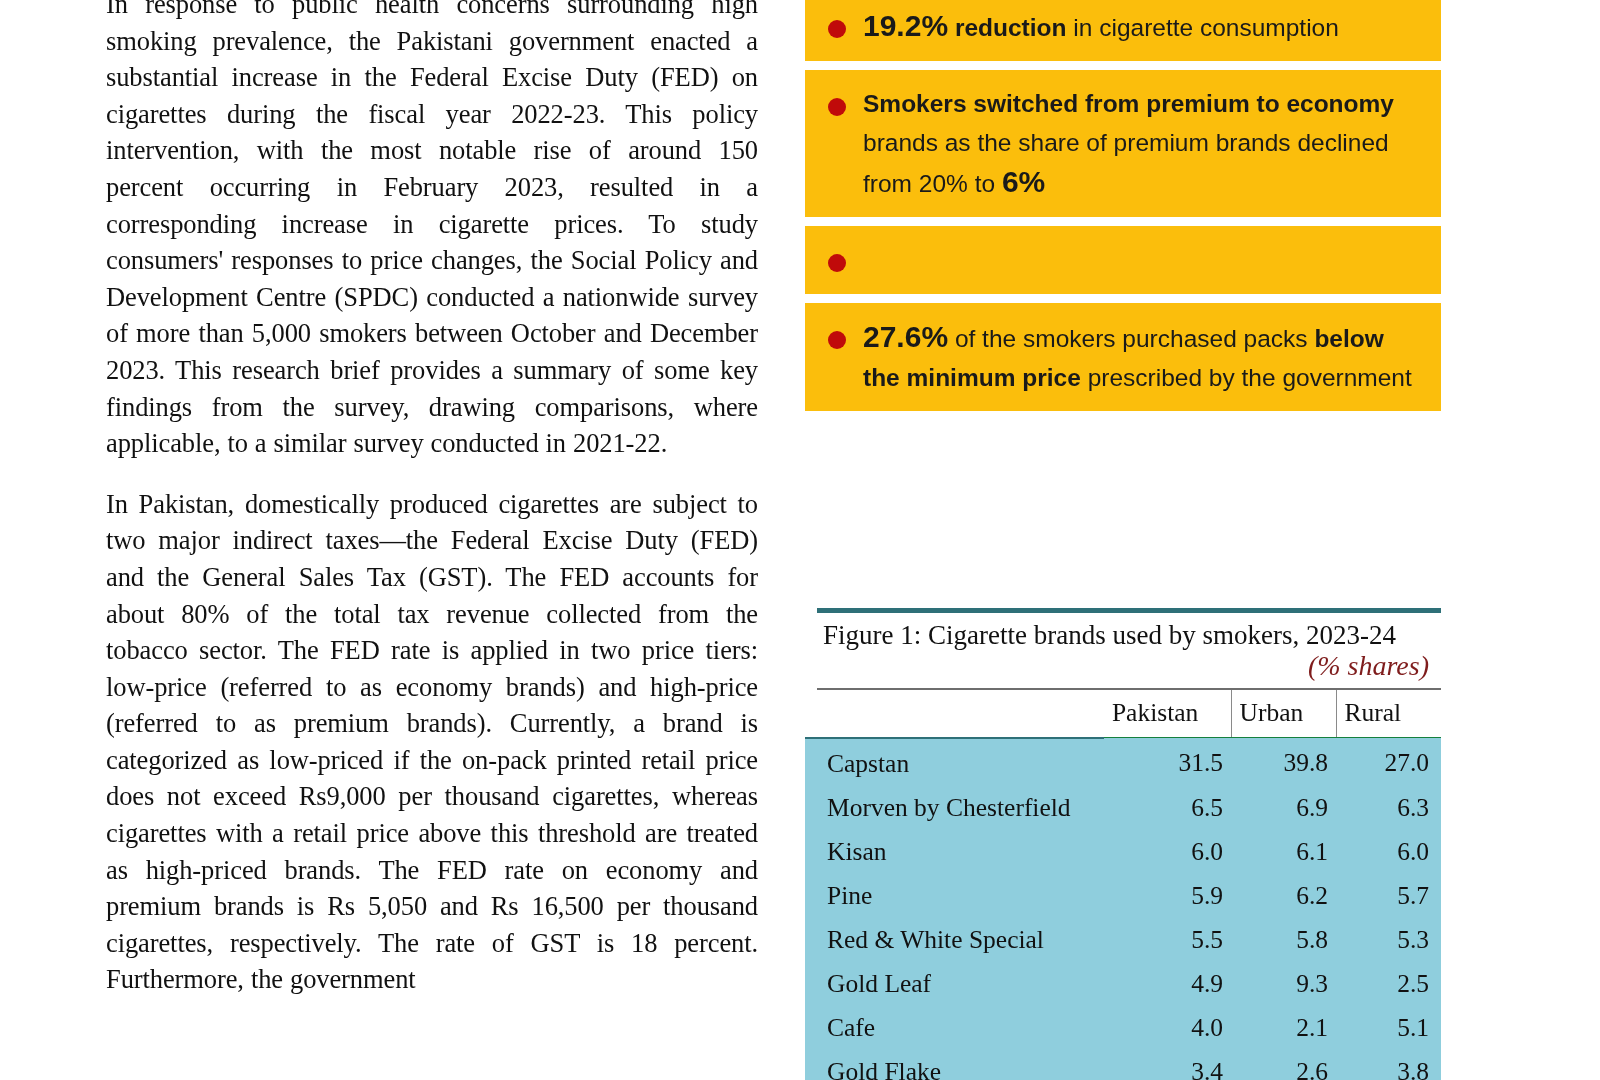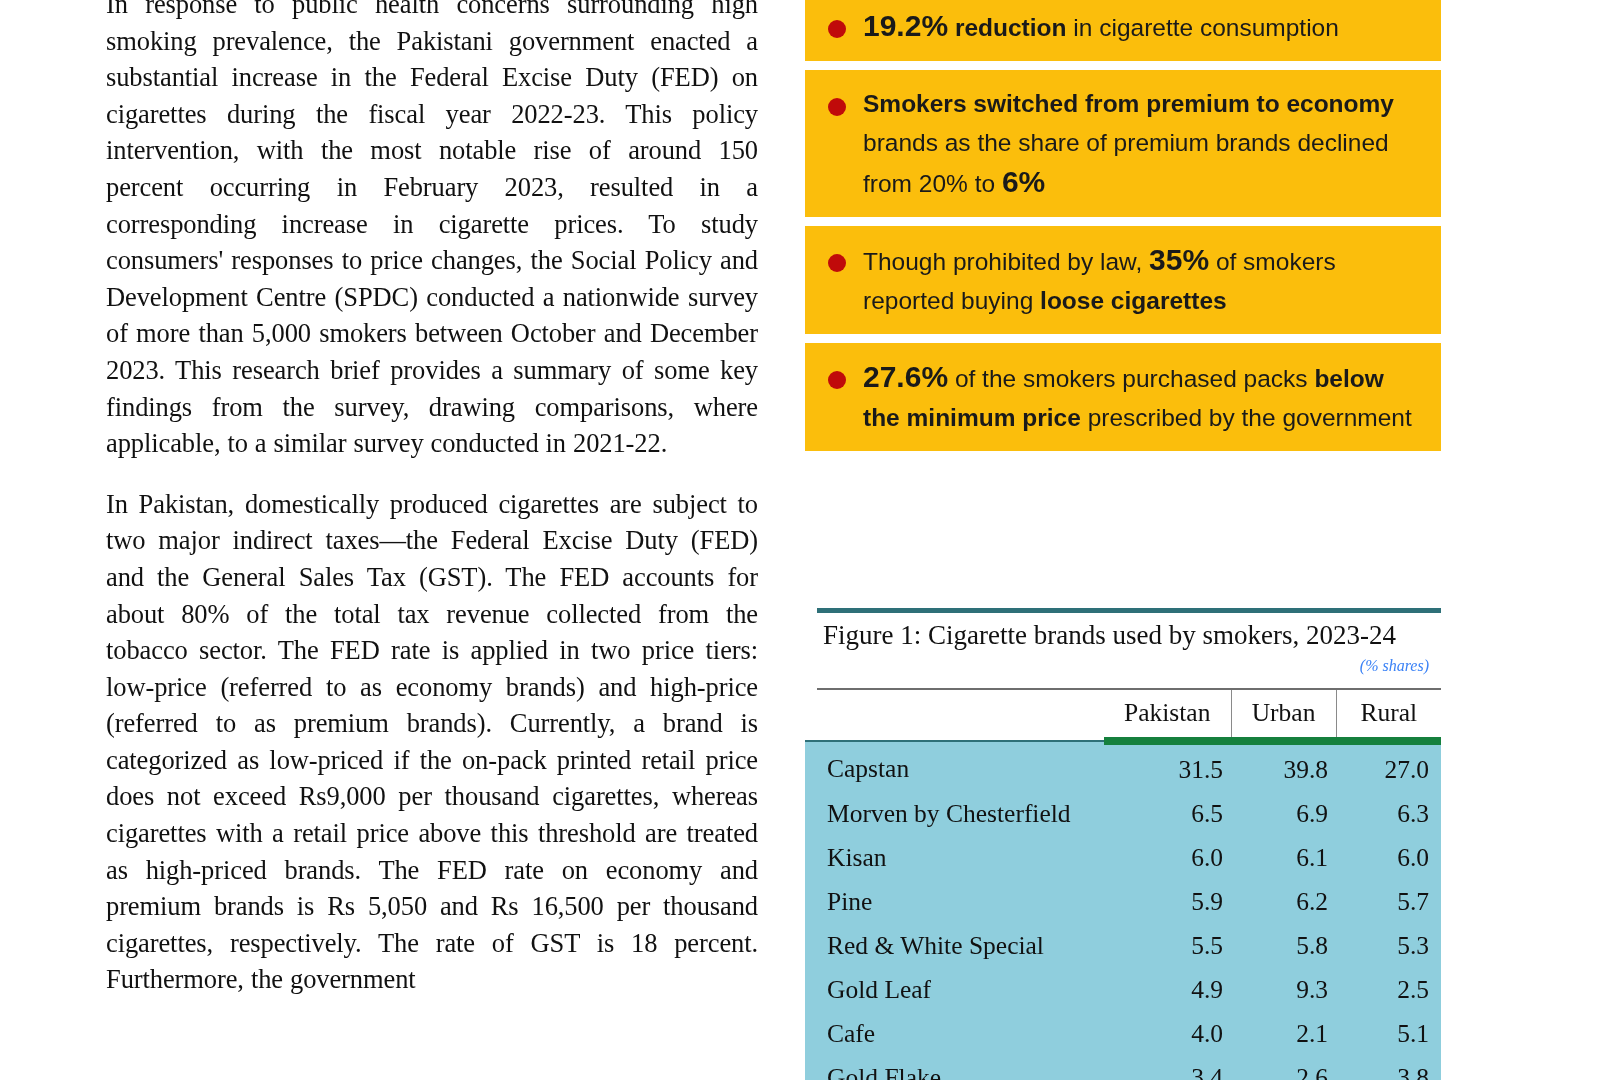--- a/index.html
+++ b/index.html
@@ -94,25 +94,25 @@
   .fig-title {
     font-family: "Liberation Serif", serif;
     font-size: 27px;
     line-height: 32px;
     color: #111111;
     text-align: left;
   }
   .fig-sub {
     font-family: "Liberation Serif", serif;
     font-style: italic;
-    font-size: 16px;
+    font-size: 28px;
     line-height: 30px;
     text-align: right;
     padding-right: 6px;
-    color: #3b82f6;
+    color: #7f1d1d;
   }
   .fig-rule-mid {
     height: 2px;
     background: #6e6e6e;
     margin: 5px 0 0 12px;
   }
 
   table.brand-table {
     width: 100%;
     border-collapse: collapse;
@@ -122,23 +122,23 @@
     table-layout: fixed;
   }
   table.brand-table col.c-name { width: 47%; }
   table.brand-table col.c-pak  { width: 20%; }
   table.brand-table col.c-urb  { width: 16.5%; }
   table.brand-table col.c-rur  { width: 16.5%; }
 
   table.brand-table thead th {
     font-weight: normal;
     padding: 8px 8px 9px 8px;
-    text-align: center;
+    text-align: left;
     background: #ffffff;
-    border-bottom: 8px solid #15803d;
+    border-bottom: 1px solid #15803d;
     vertical-align: bottom;
   }
   table.brand-table thead th.h-name {
     text-align: left;
     border-bottom: 2px solid #2E7078;
   }
   table.brand-table thead th.sep {
     border-left: 1px solid #8a8a8a;
     margin-left: 24px;
   }
@@ -163,21 +163,21 @@
 <div class="page">
 
   <div class="left-col">
     <p class="body-par">In response to public health concerns surrounding high smoking prevalence, the Pakistani government enacted a substantial increase in the Federal Excise Duty (FED) on cigarettes during the fiscal year 2022-23. This policy intervention, with the most notable rise of around 150 percent occurring in February 2023, resulted in a corresponding increase in cigarette prices.  To study consumers' responses to price changes, the Social Policy and Development Centre (SPDC) conducted a nationwide survey of more than 5,000 smokers between October and December 2023. This research brief provides a summary of some key findings from the survey, drawing comparisons, where applicable, to a similar survey conducted in 2021-22.</p>
     <p class="body-par">In Pakistan, domestically produced cigarettes are subject to two major indirect taxes—the Federal Excise Duty (FED) and the General Sales Tax (GST). The FED accounts for about 80% of the total tax revenue collected from the tobacco sector. The FED rate is applied in two price tiers: low-price (referred to as economy brands) and high-price (referred to as premium brands). Currently, a brand is categorized as low-priced if the on-pack printed retail price does not exceed Rs9,000 per thousand cigarettes, whereas cigarettes with a retail price above this threshold are treated as high-priced brands. The FED rate on economy and premium brands is Rs 5,050 and Rs 16,500 per thousand cigarettes, respectively. The rate of GST is 18 percent. Furthermore, the government</p>
   </div>
 
   <div class="hl-list" id="hl-list">
       <div class="hl-box" style="background: rgb(251, 190, 12);"><span class="hl-bullet" style="background: rgb(192, 10, 10);"></span><span><span class="num">19.2%</span><span class="b"> reduction</span><span> in cigarette consumption</span></span></div>
       <div class="hl-box" style="background: rgb(251, 190, 12);"><span class="hl-bullet" style="background: rgb(192, 10, 10);"></span><span><span class="b">Smokers switched from premium to economy</span><span> brands as the share of premium brands declined from 20% to </span><span class="num">6%</span></span></div>
-      <div class="hl-box" style="background: rgb(251, 190, 12);"><span class="hl-bullet" style="background: rgb(192, 10, 10);"></span><span><span>Though prohibited by law, </span><span class="num">35%</span><span> of smokers reported buying </span><span class="b">loose cigarettes</span></span></div>
+      <div class="hl-box" style="background: rgb(251, 190, 12);"><span class="hl-bullet" style="background: rgb(192, 10, 10);"></span></div>
       <div class="hl-box" style="background: rgb(251, 190, 12);"><span class="hl-bullet" style="background: rgb(192, 10, 10);"></span><span><span class="num">27.6%</span><span> of the smokers purchased packs </span><span class="b">below the minimum price</span><span> prescribed by the government</span></span></div>
     </div>
 
   <div class="figure-block">
     <div class="fig-rule-top"></div>
     <div class="fig-title-wrap">
       <div class="fig-title">Figure 1: Cigarette brands used by smokers, 2023-24</div>
       <div class="fig-sub">(% shares)</div>
     </div>
     <div class="fig-rule-mid"></div>

